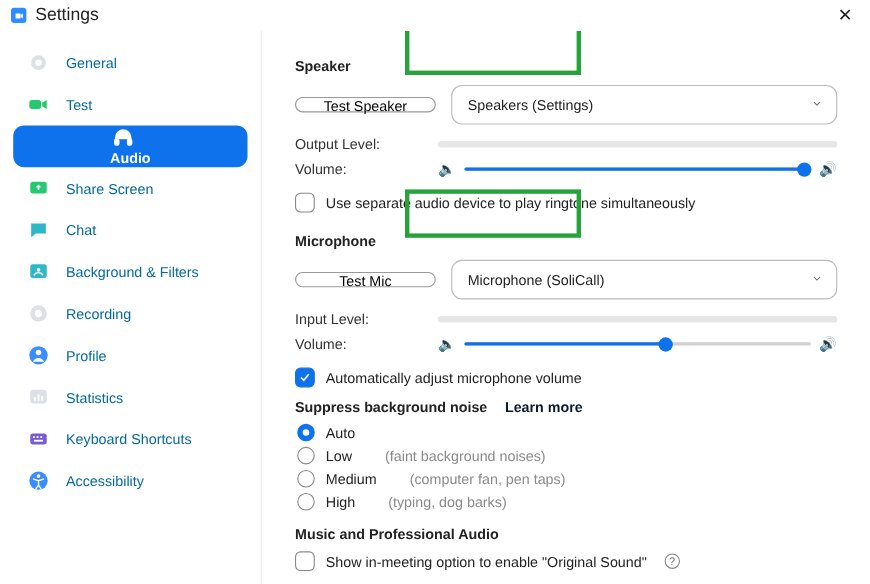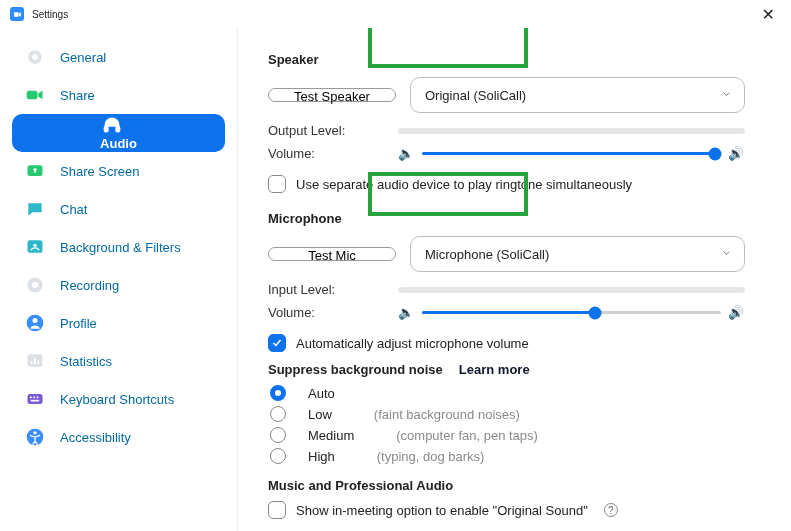--- a/index.html
+++ b/index.html
@@ -1,50 +1,50 @@
 <!DOCTYPE html>
 <html><head>
 <meta charset="utf-8">
 <style>
 * { box-sizing: border-box; margin: 0; padding: 0; }
 body { font-family: -apple-system, "Segoe UI", Arial, sans-serif; font-size: 13px; color: #222; background: #fff; width: 791px; height: 531px; overflow: hidden; position: relative; }
 .window { width: 791px; height: 531px; display: flex; flex-direction: column; }
 .titlebar { height: 28px; display: flex; align-items: center; padding: 0 10px; }
 .titlebar .app-icon { width: 14px; height: 14px; background:#2D8CFF; border-radius:3px; margin-right:8px; display:flex; align-items:center; justify-content:center;}
 .titlebar .app-icon svg { width:9px; height:9px; }
-.titlebar .title { font-size: 10px; color:#222; }
+.titlebar .title { font-size: 16px; color:#222; }
 .titlebar .spacer { flex:1; }
 .titlebar .close { font-size:16px; color:#222; padding:2px 6px; cursor:pointer;}
 .body { flex:1; display:flex; overflow:hidden;}
 .sidebar { width: 238px; padding: 10px 12px 10px 12px; border-right: 1px solid #eee; overflow-y:auto;}
 .nav-item { display:flex; align-items:center; height:38px; padding:0 12px; border-radius:10px; cursor:pointer; color:#0369a1; }
 .nav-item .icon { width:22px; height:22px; margin-right:14px; display:flex; align-items:center; justify-content:center; border-radius:6px;}
 .nav-item.active { background:#0E72ED; color:#fff; font-weight:600;flex-direction:column;}
 .nav-item.active .icon svg { fill:#fff; stroke:#fff;}
-.content { flex:1; padding: 24px 46px 10px 30px; overflow-y:auto;}
+.content { flex:1; padding: 24px 30px 10px 30px; overflow-y:auto;}
 .section-title { font-weight:700; margin-bottom:10px;}
 .row { display:flex; align-items:center; margin-bottom:10px; gap:14px;}
 .test-btn { width:128px; height:14px; border:1px solid #9a9a9a; background:#fff; border-radius:16px; font-size:13px; cursor:pointer;}
 .dropdown { flex:1; height:36px; border:1px solid #bbb; border-radius:10px; display:flex; align-items:center; padding:0 14px; position:relative; cursor:pointer;}
 .dropdown .chev { position:absolute; right:12px; top:50%; transform:translateY(-50%);}
 .highlight-box { position:absolute; border:4px solid #26a33b; pointer-events:none;}
 .label-row { display:flex; align-items:center; margin-bottom:8px;}
 .label-row .lbl { width:130px; color:#333;}
 .meter { flex:1; height:6px; background:#e6e6e6; border-radius:3px;}
 .slider-row { display:flex; align-items:center; margin-bottom:14px;}
 .slider-row .lbl { width:130px; color:#333;}
 .slider { flex:1; display:flex; align-items:center; gap:8px;}
 .track { flex:1; height:3px; background:#d0d0d0; position:relative; border-radius:2px;}
 .track .fill { position:absolute; left:0; top:0; bottom:0; background:#0E72ED; border-radius:2px;}
 .track .thumb { position:absolute; width:13px; height:13px; background:#0E72ED; border-radius:50%; top:50%; transform:translate(-50%,-50%);}
 .vol-icon { color:#777; font-size:13px;}
 .check-row { display:flex; align-items:center; margin:6px 0 18px 0; gap:10px;}
 .checkbox { width:18px; height:18px; border:1.5px solid #888; border-radius:5px; display:flex; align-items:center; justify-content:center; cursor:pointer; flex-shrink:0;}
 .checkbox.checked { background:#0E72ED; border-color:#0E72ED;}
-.radio-row { display:flex; align-items:center; margin:5px 0; gap:22px; padding-left:2px;}
+.radio-row { display:flex; align-items:center; margin:5px 0; gap:10px; padding-left:2px;}
 .radio { width:16px; height:16px; border:1.5px solid #888; border-radius:50%; display:flex; align-items:center; justify-content:center; cursor:pointer;}
 .radio.checked { border-color:#0E72ED; border-width:5px; width:16px; height:16px;}
 .hint { color:#8a8a8a; margin-left:20px;}
 .link { color:#0f172a; cursor:pointer; margin-left:16px;}
 .sub-title { font-weight:700; margin:6px 0 8px 0; display:flex; align-items:center;}
 .help-icon { width:14px; height:14px; border:1px solid #888; border-radius:50%; display:inline-flex; align-items:center; justify-content:center; font-size:10px; color:#666; margin-left:6px; cursor:pointer;}
 </style>
 </head>
 <body>
 
@@ -71,21 +71,21 @@
           </span>
         <span>General</span>
       </div>
       <div class="nav-item">
         <span class="icon">
             <svg width="20" height="20" viewBox="0 0 24 24">
               <rect x="2" y="7" width="13" height="10" rx="3" fill="#26C870"></rect>
               <path d="M16 10l5-3v10l-5-3z" fill="#26C870"></path>
             </svg>
           </span>
-        <span>Share</span>
+        <span>Test</span>
       </div>
       <div class="nav-item active">
         <span class="icon">
             <svg width="20" height="20" viewBox="0 0 24 24" fill="none" stroke="#fff" stroke-width="2">
               <path d="M4 14v-2a8 8 0 0116 0v2"></path>
               <rect x="3" y="14" width="4" height="6" rx="1.5" fill="#fff"></rect>
               <rect x="17" y="14" width="4" height="6" rx="1.5" fill="#fff"></rect>
             </svg>
           </span>
         <span>Audio</span>
@@ -170,21 +170,21 @@
         <span>Accessibility</span>
       </div>
     </div>
 
     <div class="content" style="position:relative;">
 
       <div class="section-title">Speaker</div>
       <div class="row">
         <button class="test-btn">Test Speaker</button>
         <div class="dropdown">
-          <span>Original (SoliCall)</span>
+          <span>Speakers (Settings)</span>
           <span class="chev"><svg width="11" height="11" viewBox="0 0 24 24">
                 <path d="M6 9l6 6 6-6" stroke="#666" stroke-width="2" fill="none"></path>
               </svg></span>
         </div>
       </div>
       <div class="label-row">
         <span class="lbl">Output Level:</span>
         <div class="meter"></div>
       </div>
       <div class="slider-row">

